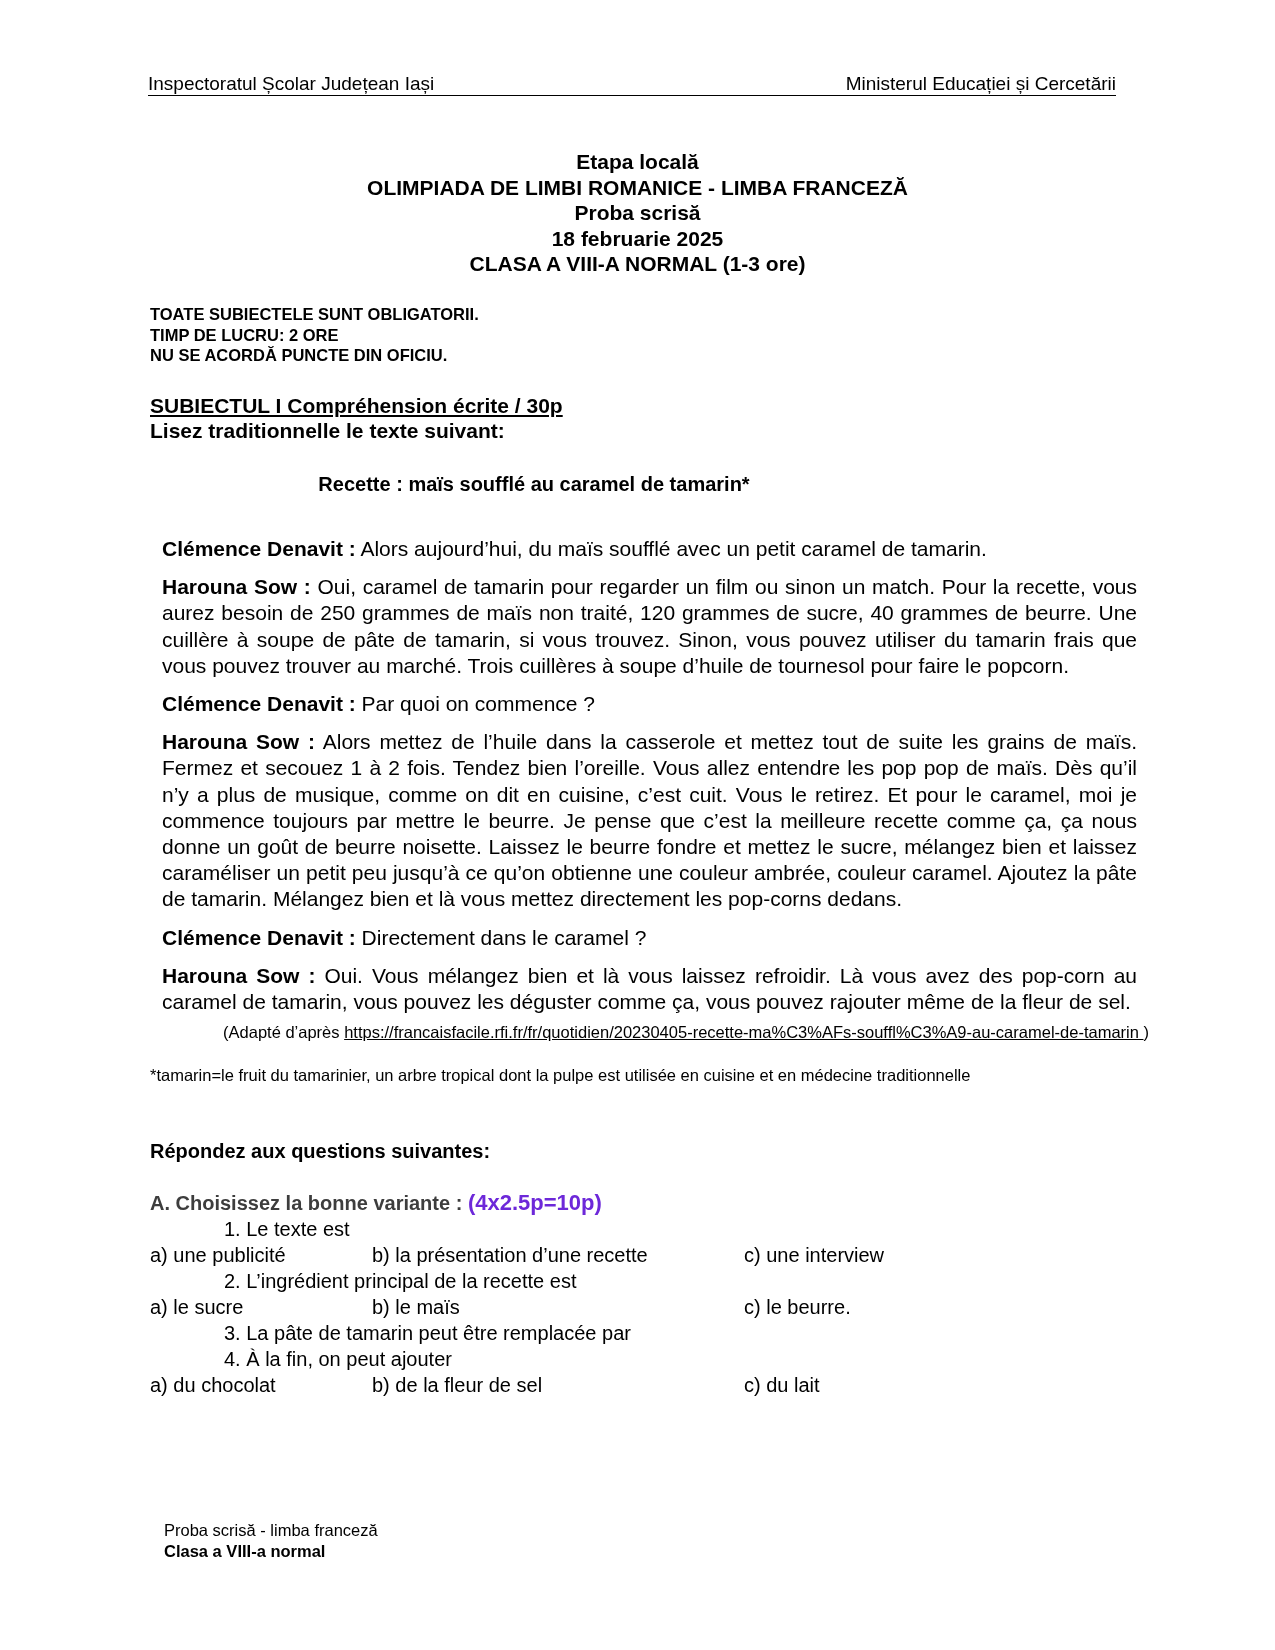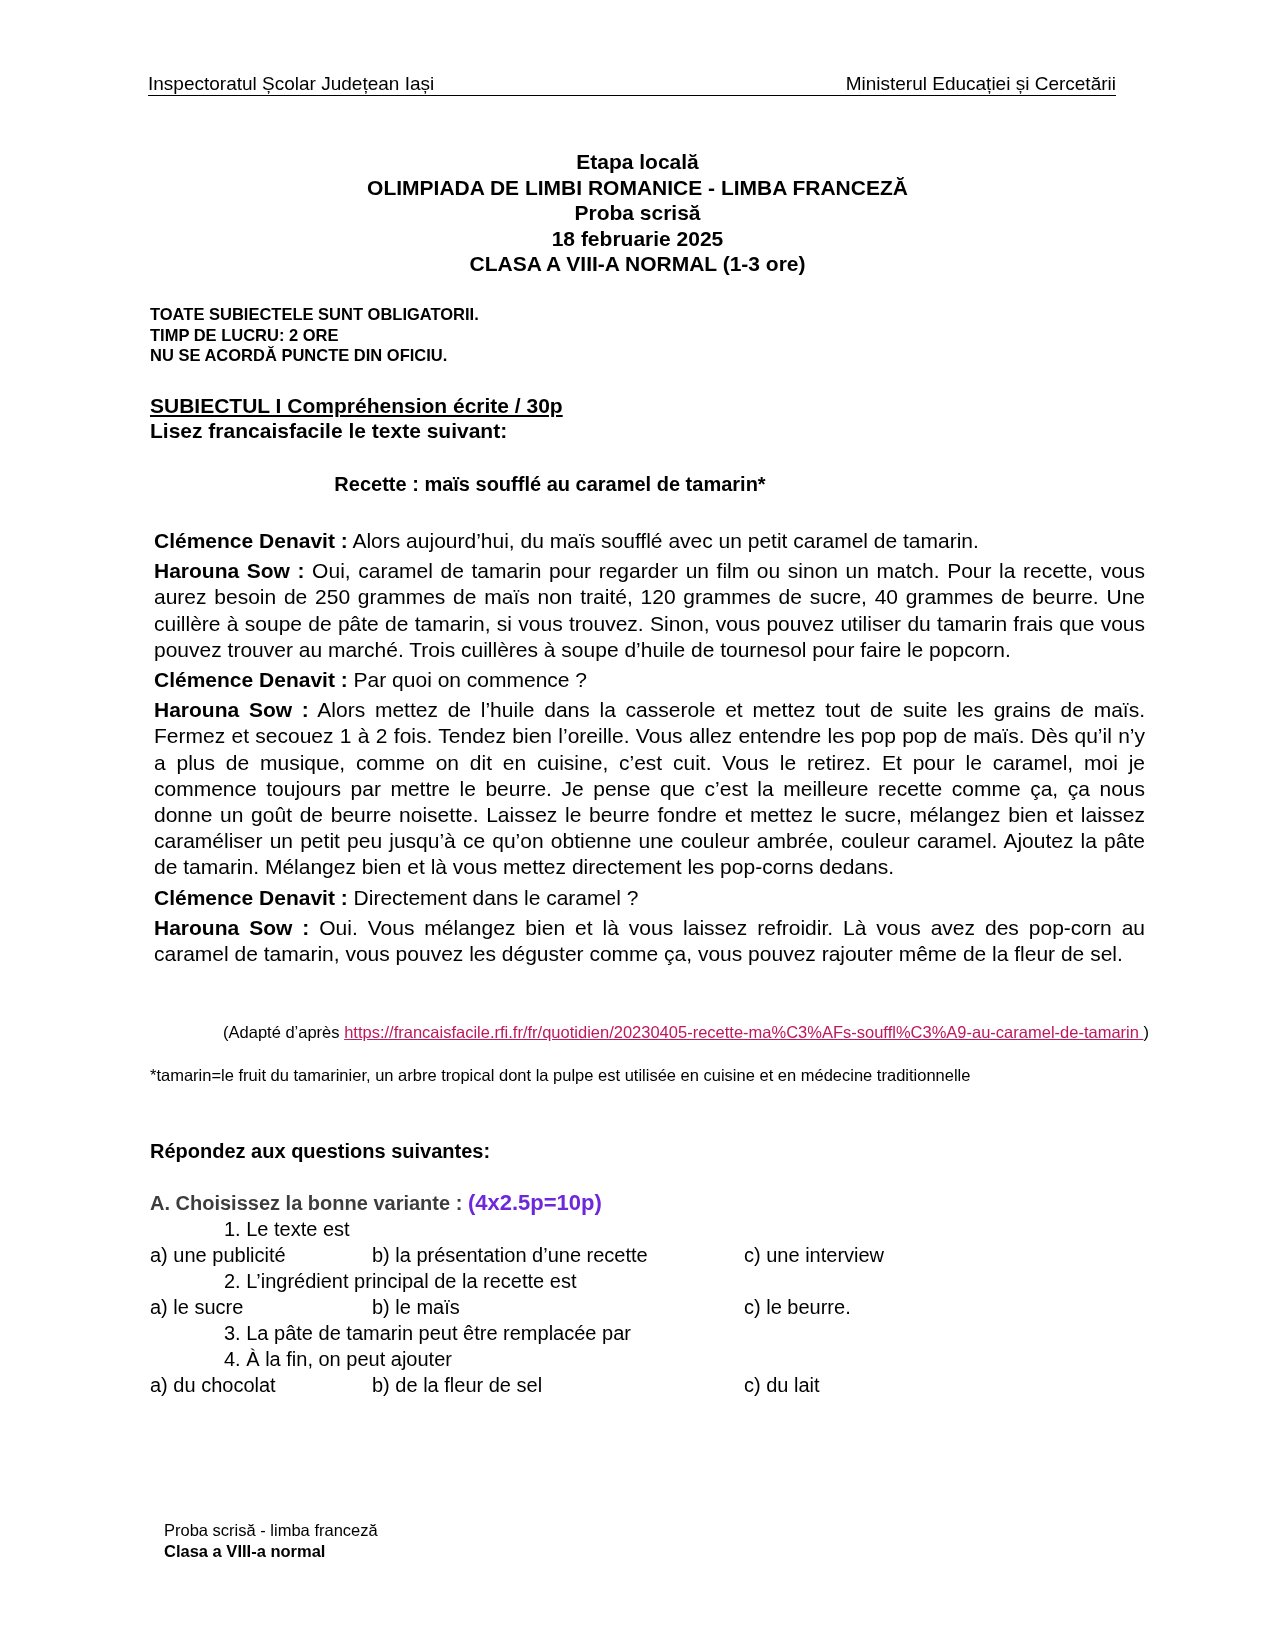--- a/index.html
+++ b/index.html
@@ -15,32 +15,32 @@
     .title-block { position: absolute; left: 0; width: 1275px; top: 149px;
       text-align: center; font-weight: bold; font-size: 21px; line-height: 25.5px; }
 
     .rules { position: absolute; left: 150px; top: 304px; font-weight: bold;
       font-size: 16.5px; line-height: 20.5px; }
 
     .subject-head { position: absolute; left: 150px; top: 393px; font-weight: bold;
       font-size: 21px; line-height: 25px; }
     .subject-head .s1 { text-decoration: underline; }
 
-    .recipe-title { position: absolute; left: 16px; width: 1068px; top: 473px;
+    .recipe-title { position: absolute; left: 0; width: 1068px; top: 473px;
       text-align: center; font-weight: bold; font-size: 20px; }
 
     .dialogue { position: absolute; left: 150px; top: 524px; width: 999px;
       font-size: 21px; line-height: 26.2px; text-align: justify; }
-    .dialogue p { margin: 4px; }
+    .dialogue p { margin: 12px; }
     .dialogue .spk { font-weight: bold; }
 
     .source { position: absolute; left: 150px; top: 1021px; width: 999px;
       font-size: 16.5px; line-height: 22px; text-align: right; }
     .source .lead { padding-left: 22px; }
-    .source a { color: #be185d; text-decoration: underline; }
+    .source a { color: #000000; text-decoration: underline; }
 
     .note { position: absolute; left: 150px; top: 1064px; width: 999px;
       font-size: 16.5px; line-height: 22px; text-align: justify; }
 
     .respond { position: absolute; left: 150px; top: 1140px; font-weight: bold; font-size: 20px; }
 
     .partA { position: absolute; left: 150px; top: 1190px; font-size: 20px; }
     .partA .pa-label { font-weight: bold; color: #3d3d3d; margin-top: 36px; }
     .partA .pa-points { font-weight: bold; font-size: 22px; color: #6d28d9; }
 
@@ -74,21 +74,21 @@
   </div>
 
   <div class="rules">
     <div>TOATE SUBIECTELE SUNT OBLIGATORII.</div>
     <div>TIMP DE LUCRU: 2 ORE</div>
     <div>NU SE ACORDĂ PUNCTE DIN OFICIU.</div>
   </div>
 
   <div class="subject-head">
     <div class="s1">SUBIECTUL I Compréhension écrite / 30p</div>
-    <div>Lisez francaisfacile le texte suivant:</div>
+    <div>Lisez traditionnelle le texte suivant:</div>
   </div>
 
   <div class="recipe-title">Recette : maïs soufflé au caramel de tamarin*</div>
 
   <div class="dialogue">
     <p><span class="spk">Clémence Denavit :</span><span> Alors aujourd’hui, du maïs soufflé avec un petit caramel de tamarin.</span></p>
     <p><span class="spk">Harouna Sow :</span><span> Oui, caramel de tamarin pour regarder un film ou sinon un match. Pour la recette, vous aurez besoin de 250 grammes de maïs non traité, 120 grammes de sucre, 40 grammes de beurre. Une cuillère à soupe de pâte de tamarin, si vous trouvez. Sinon, vous pouvez utiliser du tamarin frais que vous pouvez trouver au marché. Trois cuillères à soupe d’huile de tournesol pour faire le popcorn.</span></p>
     <p><span class="spk">Clémence Denavit :</span><span> Par quoi on commence ?</span></p>
     <p><span class="spk">Harouna Sow :</span><span> Alors mettez de l’huile dans la casserole et mettez tout de suite les grains de maïs. Fermez et secouez 1 à 2 fois. Tendez bien l’oreille. Vous allez entendre les pop pop de maïs. Dès qu’il n’y a plus de musique, comme on dit en cuisine, c’est cuit. Vous le retirez. Et pour le caramel, moi je commence toujours par mettre le beurre. Je pense que c’est la meilleure recette comme ça, ça nous donne un goût de beurre noisette. Laissez le beurre fondre et mettez le sucre, mélangez bien et laissez caraméliser un petit peu jusqu’à ce qu’on obtienne une couleur ambrée, couleur caramel. Ajoutez la pâte de tamarin. Mélangez bien et là vous mettez directement les pop-corns dedans.</span></p>
     <p><span class="spk">Clémence Denavit :</span><span> Directement dans le caramel ?</span></p>

